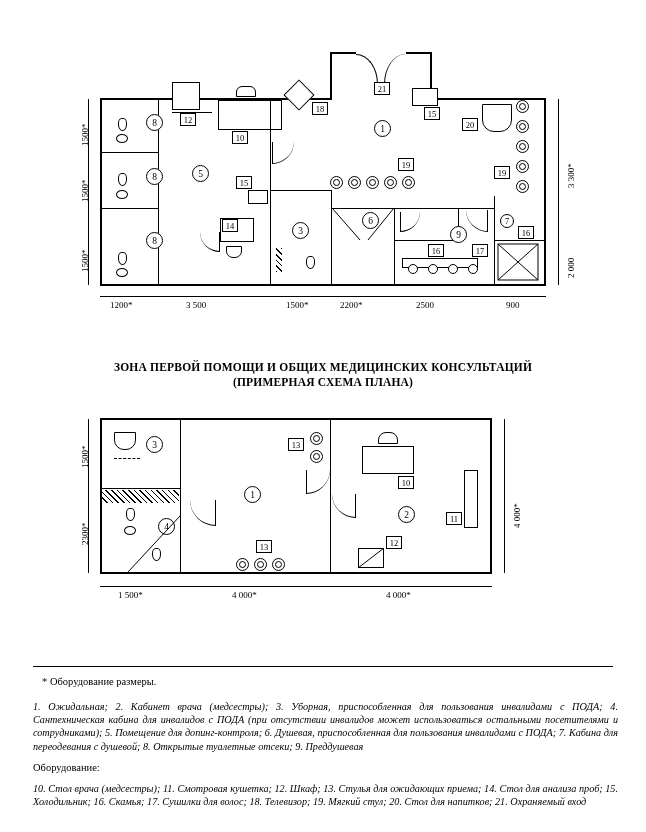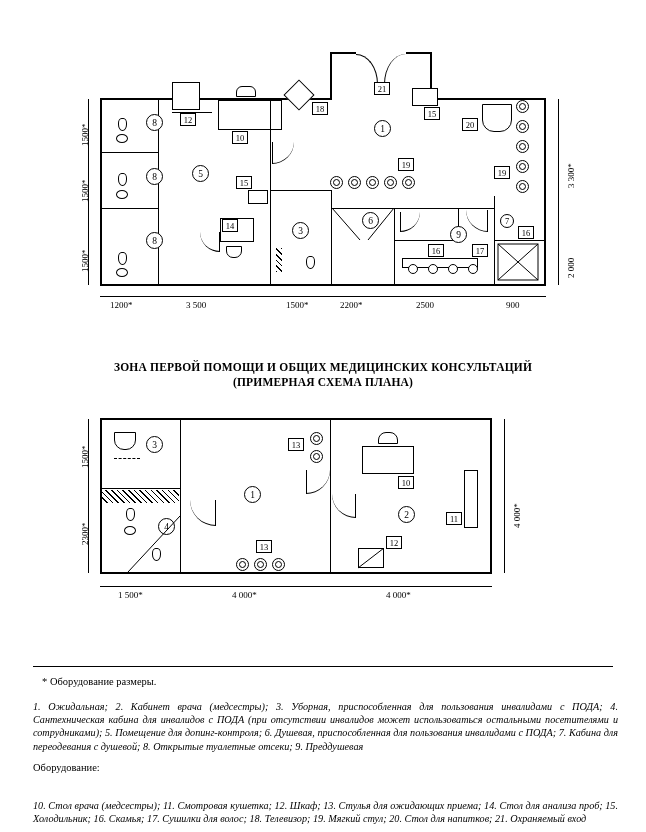--- a/index.html
+++ b/index.html
@@ -392,15 +392,15 @@
     <div class="dim" style="left:118px;top:590px;">1 500*</div>
     <div class="dim" style="left:232px;top:590px;">4 000*</div>
     <div class="dim" style="left:386px;top:590px;">4 000*</div>
   </div>
 
   <div class="rule" style="top:666px;"></div>
   <div class="note" style="left:42px;top:675px;">*  Оборудование размеры.</div>
 
   <div class="legend" style="top:700px;">1. Ожидальная; 2. Кабинет врача (медсестры); 3. Уборная, приспособленная для пользования инвалидами с ПОДА; 4. Сантехническая кабина для инвалидов с ПОДА (при отсутствии инвалидов может использоваться остальными посетителями и сотрудниками); 5. Помещение для допинг-контроля; 6. Душевая, приспособленная для пользования инвалидами с ПОДА; 7. Кабина для переодевания с душевой; 8. Открытые туалетные отсеки; 9. Преддушевая</div>
   <div class="eqlabel" style="top:762px;">Оборудование:</div>
-  <div class="legend" style="top:799px;font-family:Liberation Serif, serif;">10. Стол врача (медсестры); 11. Смотровая кушетка; 12. Шкаф; 13. Стулья для ожидающих приема; 14. Стол для анализа проб; 15. Холодильник; 16. Скамья; 17. Сушилки для волос; 18. Телевизор; 19. Мягкий стул; 20. Стол для напитков; 21. Охраняемый вход</div>
+  <div class="legend" style="top:782px;font-family:Liberation Serif, serif;">10. Стол врача (медсестры); 11. Смотровая кушетка; 12. Шкаф; 13. Стулья для ожидающих приема; 14. Стол для анализа проб; 15. Холодильник; 16. Скамья; 17. Сушилки для волос; 18. Телевизор; 19. Мягкий стул; 20. Стол для напитков; 21. Охраняемый вход</div>
 
 </div>
 
 </body></html>

